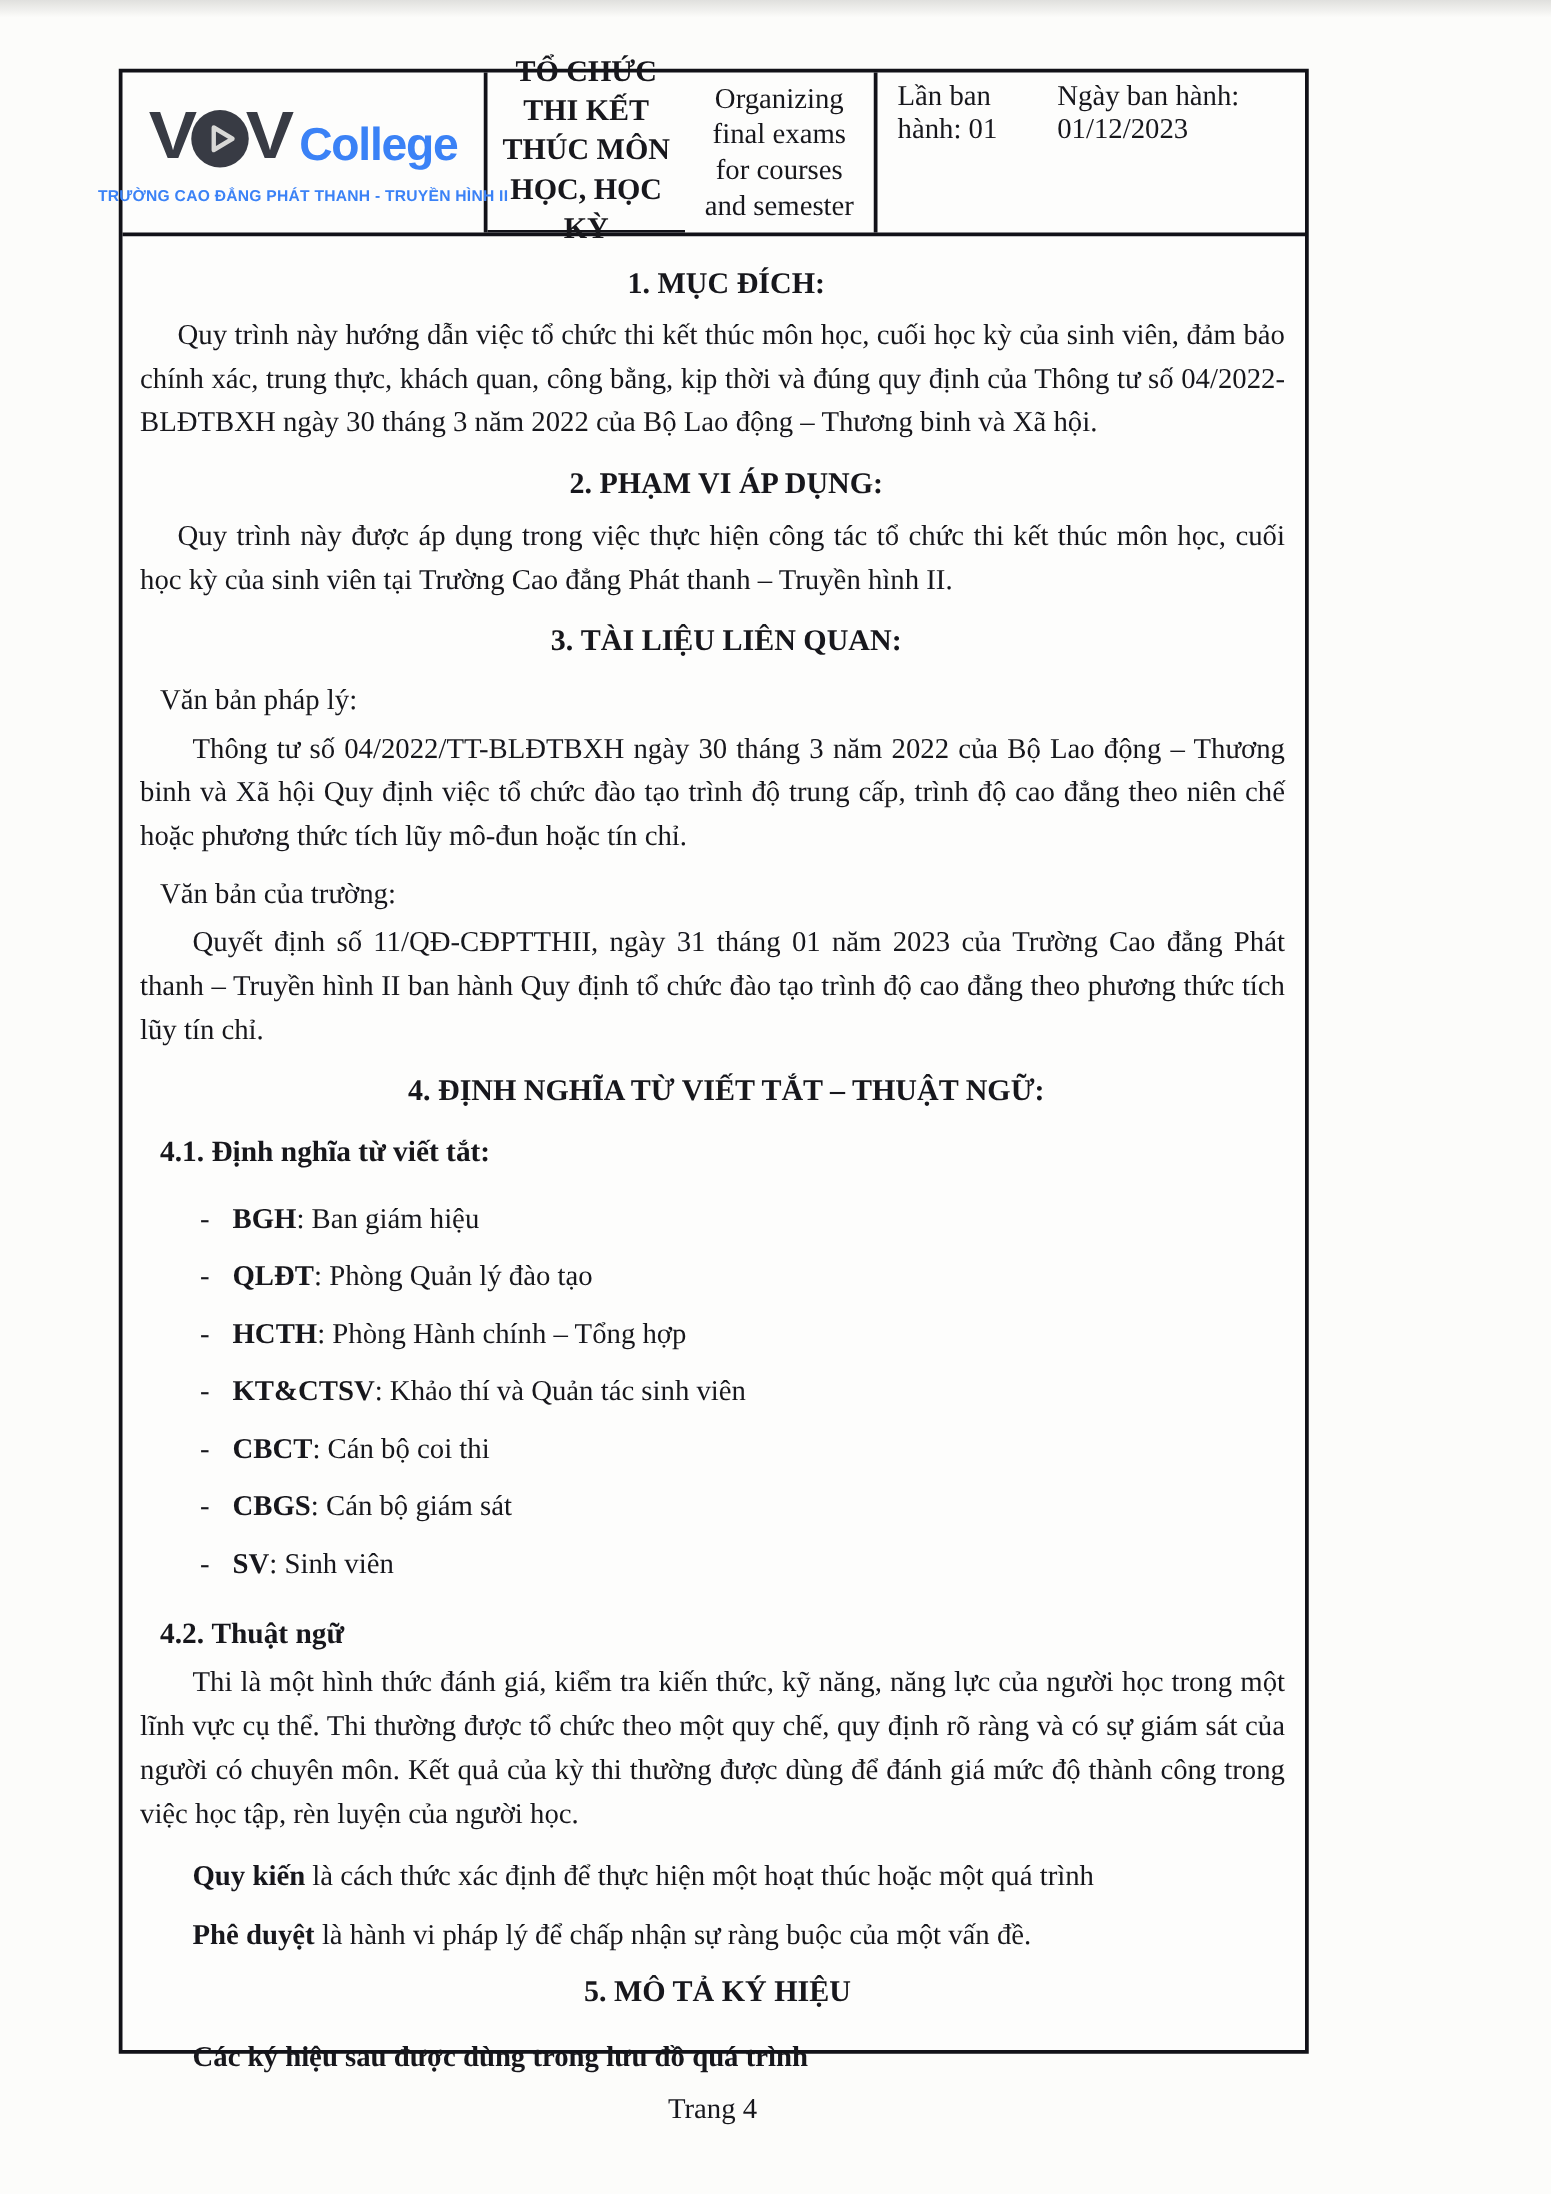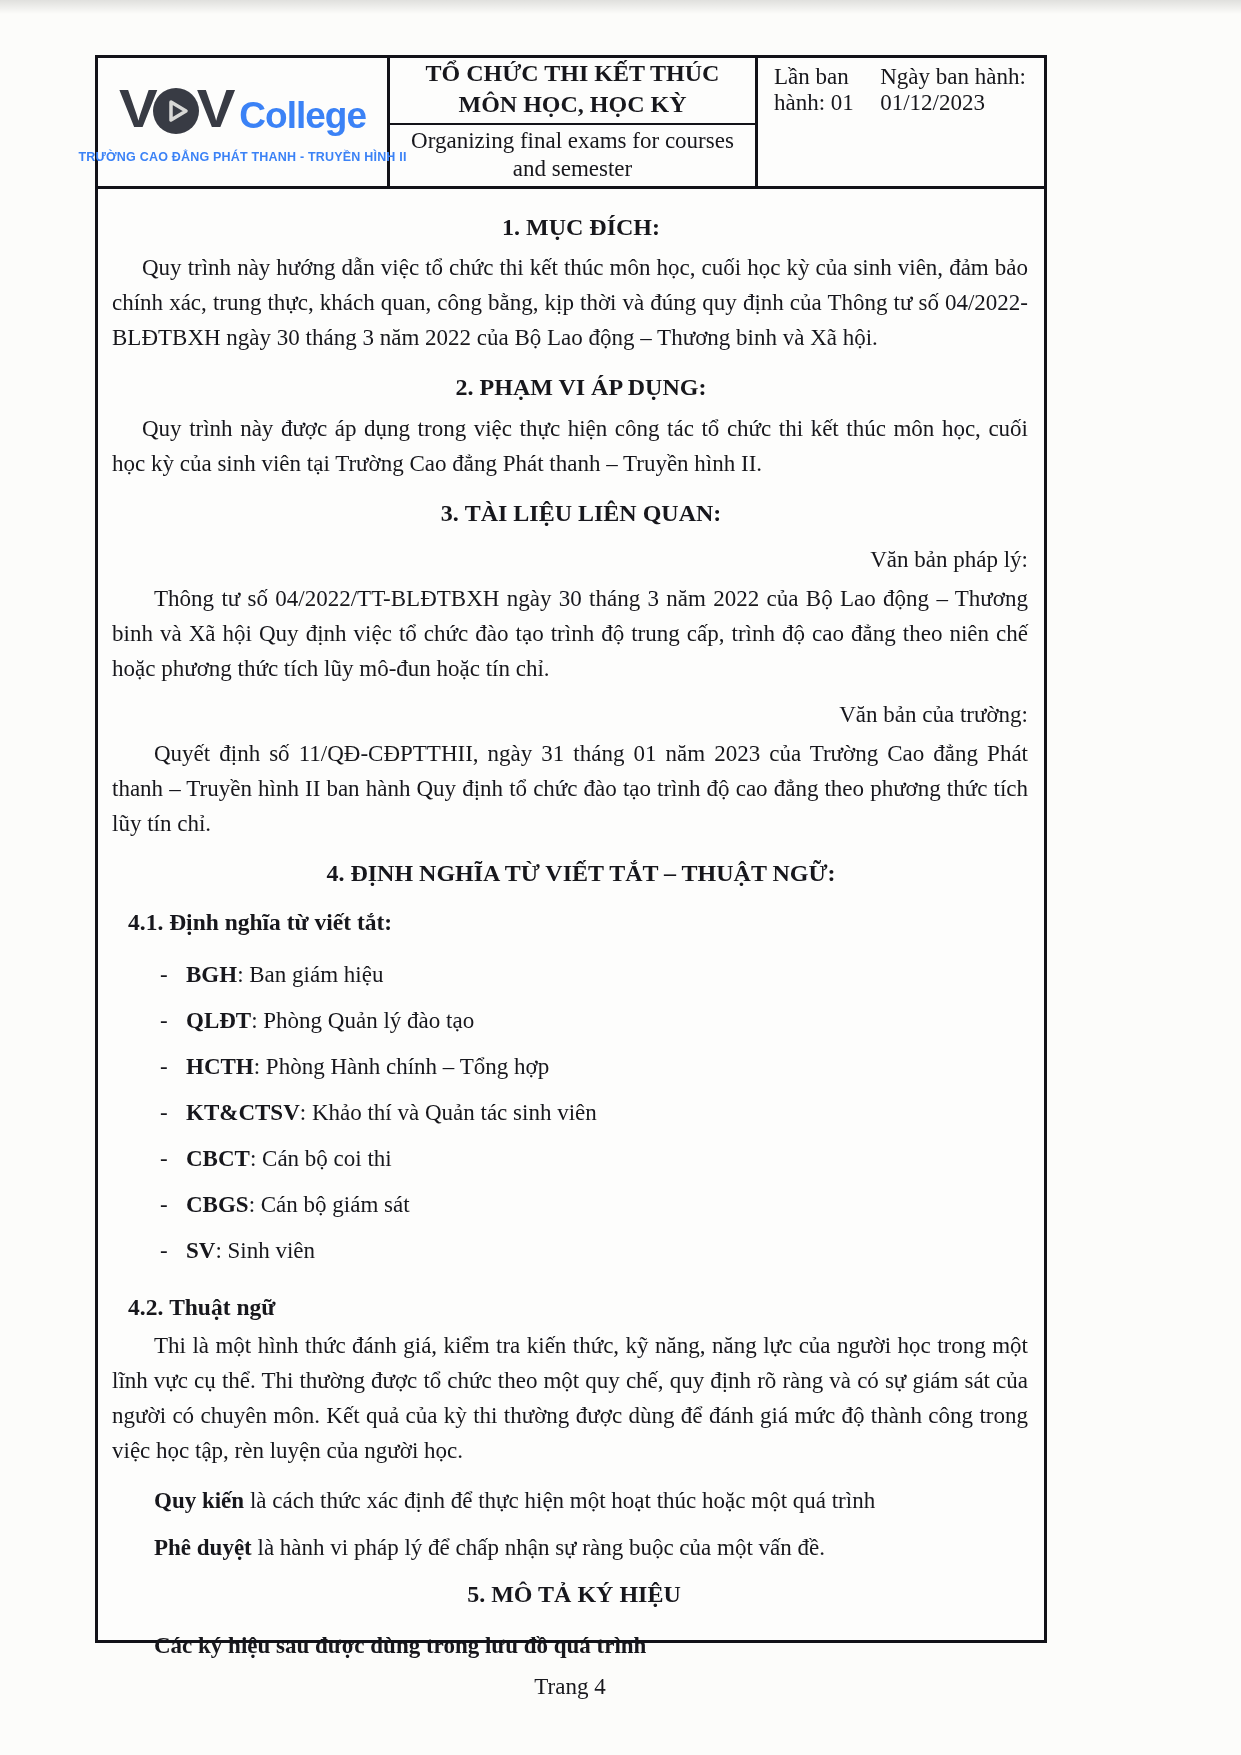--- a/index.html
+++ b/index.html
@@ -44,21 +44,21 @@
   .logo-college{
     font-family:"Liberation Sans",sans-serif;font-weight:bold;
     font-size:37px;color:#3b82f6;margin-left:7px;letter-spacing:-1px;
     position:relative;top:6px;
   }
   .logo-subtitle{
     font-family:"Liberation Sans",sans-serif;font-weight:bold;
     font-size:12.5px;color:#3b82f6;margin-top:12px;white-space:nowrap;
     letter-spacing:.2px;
   }
-  .h-mid{width:368px;flex:none;border-right:3px solid #121218;display:flex;flex-direction:column;box-sizing:border-box;justify-content:flex-end;}
+  .h-mid{width:312px;flex:none;border-right:3px solid #121218;display:flex;box-sizing:border-box;}
   .h-mid-top{
     flex:1.02;display:flex;align-items:center;justify-content:center;
     border-bottom:2.5px solid #121218;
     font-weight:bold;font-size:24px;text-align:center;line-height:1.3;
     padding:2px 10px;
   }
   .h-mid-bot{
     flex:1;display:flex;align-items:center;justify-content:center;
     font-size:23px;text-align:center;line-height:1.25;padding:2px 8px;
   }
@@ -70,21 +70,21 @@
   .doc-body{
     flex:1;padding:12px 16px 0 14px;font-size:23px;line-height:1.52;
     display:flex;flex-direction:column;box-sizing:border-box;
   }
   .sec-h{font-weight:bold;font-size:24px;margin:8px 0 6px;padding-left:16px;text-align:center;}
   .sec-h.no-indent{padding-left:2px;}
   .sec-h .num{display:inline-block;min-width:30px;}
   .sub-h{font-weight:bold;font-size:23.5px;margin:8px 0 4px;padding-left:16px;}
   .para{margin:0 0 5px;text-align:justify;text-indent:30px;}
   .para.deep-indent{text-indent:42px;}
-  .sublabel{margin:6px 0 4px;padding-left:16px;text-align:right;}
+  .sublabel{margin:6px 0 4px;padding-left:16px;}
   .bullets{margin:2px 0 2px;}
   .bullet{display:flex;padding-left:48px;margin:11px 0;}
   .bullet .dash{width:26px;flex:none;}
   .term{font-weight:bold;}
   .lead-para{margin:10px 0 2px;text-indent:42px;text-align:justify;}
   .bold-line{font-weight:bold;margin:10px 0 0;text-indent:42px;}
   .footer{margin-top:auto;text-align:center;font-size:23px;padding:6px 0 3px;flex:none;}
 </style>
 </head>
 <body>

